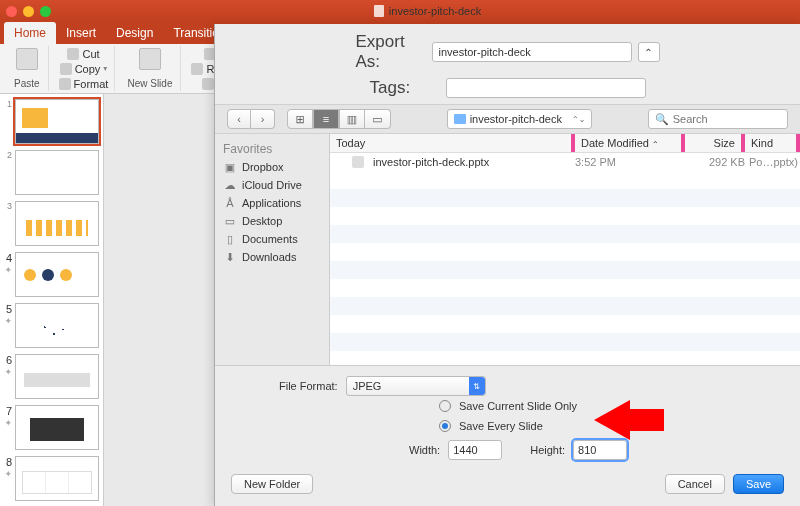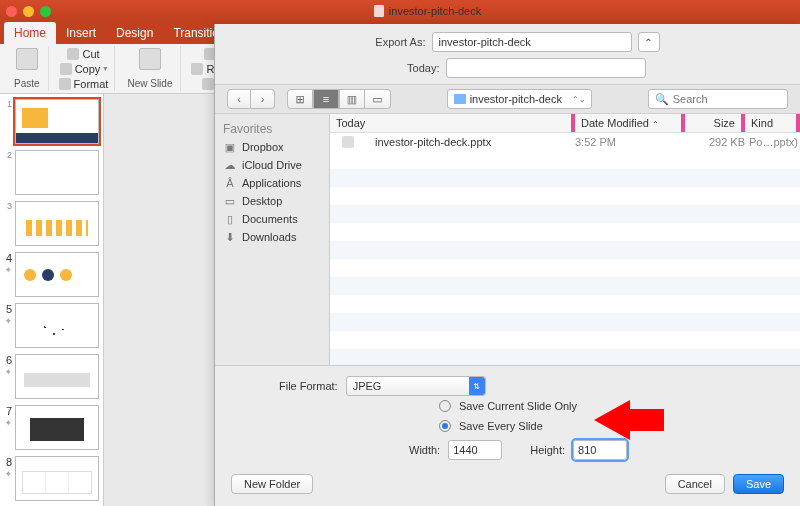--- a/index.html
+++ b/index.html
@@ -29,21 +29,21 @@
 .thumb.sel .slide{outline:2px solid #d34b2a}
 .star{font-size:9px;color:#aaa;margin-top:1px}
 .canvas{flex:1;background:#e9e9e9;display:flex;justify-content:center;padding-top:24px}
 .slidebig{width:80px;height:420px;background:#fff;border:1px solid #bbb;position:relative}
 .slidebig .bluebar{position:absolute;bottom:0;left:0;right:0;height:130px;background:#2a3d66;color:#fff;display:flex;align-items:center;justify-content:center;font-size:14px}
 
 
 .dialog{position:absolute;left:214px;top:24px;right:0;bottom:0;background:#ececec;border-left:1px solid #aaa;display:flex;flex-direction:column;box-shadow:-2px 2px 10px rgba(0,0,0,.15)}
 .dlg-top{padding:8px 20px 6px;display:flex;flex-direction:column;gap:6px;align-items:center}
 .formrow{display:flex;align-items:center;gap:6px}
-.formrow label{width:70px;text-align:right;font-size:11px;color:#444}
+.formrow label{width:70px;text-align:left;font-size:17px;color:#444}
 .txt{background:#fff;border:1px solid #bbb;border-radius:3px;height:20px;padding:2px 6px;font-size:11px}
 .expand{width:22px;height:20px;border:1px solid #bbb;background:#fff;border-radius:3px;display:flex;align-items:center;justify-content:center;font-size:10px}
 .dlg-nav{display:flex;align-items:center;gap:6px;padding:4px 12px;border-top:1px solid #d0d0d0;border-bottom:1px solid #d0d0d0;background:#e5e5e5}
 .navseg{display:flex}
 .navbtn{width:24px;height:20px;border:1px solid #bbb;background:linear-gradient(#fff,#eee);display:flex;align-items:center;justify-content:center;font-size:11px;color:#666}
 .navbtn.l{border-radius:4px 0 0 4px}.navbtn.r{border-radius:0 4px 4px 0;border-left:none}
 .viewseg{display:flex;margin-left:6px}
 .viewseg .navbtn{width:26px}
 .viewseg .navbtn.active{background:#7a7a7a;color:#fff}
 .folderdd{display:flex;align-items:center;gap:4px;background:#fff;border:1px solid #bbb;border-radius:3px;height:20px;padding:0 6px;margin-left:auto}
@@ -54,21 +54,21 @@
 .dlg-body{flex:1;display:flex;min-height:0}
 .sidebar{width:115px;background:#e9e9e9;border-right:1px solid #ccc;padding:6px 4px;font-size:11px}
 .sidebar .hdr{font-size:12px;color:#888;padding:2px 4px}
 .sbitem{display:flex;align-items:center;gap:5px;padding:3px 4px;color:#444}
 .sbitem .ic{width:14px;height:12px;display:flex;align-items:center;justify-content:center;color:#777;font-size:11px}
 .files{flex:1;background:#fff;display:flex;flex-direction:column}
 .fhdr{display:flex;background:#f6f6f6;border-bottom:1px solid #ddd;font-size:10px;color:#666}
 .fhdr div{padding:3px 6px;border-right:4px solid #ec4899}
 .fhdr .c1{flex:1}.fhdr .c2{width:110px}.fhdr .c3{width:60px;text-align:right}.fhdr .c4{width:55px}
 .frow{display:flex;align-items:center;font-size:11px;color:#444;height:18px}
-.frow .c1{flex:1;padding-left:12px;display:flex;align-items:center;gap:21px}
+.frow .c1{flex:1;padding-left:22px;display:flex;align-items:center;gap:9px}
 .frow .c2{width:110px;color:#888}.frow .c3{width:60px;text-align:right;color:#888}.frow .c4{width:55px;color:#888;padding-left:4px}
 .stripes{flex:1;background:repeating-linear-gradient(#fff 0 18px,#f3f6fb 18px 36px)}
 .dlg-bottom{background:#ececec;border-top:1px solid #ccc;padding:10px 16px 12px;display:flex;flex-direction:column;gap:8px;position:relative}
 .row{display:flex;align-items:center;gap:8px}
 .btn{background:linear-gradient(#fff,#f0f0f0);border:1px solid #bbb;border-radius:4px;padding:3px 12px;font-size:11px;cursor:pointer}
 .btn.primary{background:linear-gradient(#4aa3ff,#1679e6);color:#fff;border-color:#0f63c4}
 .select{background:linear-gradient(#fff,#eee);border:1px solid #bbb;height:20px;border-radius:3px;padding:0 6px;display:flex;align-items:center;width:140px;position:relative}
 .select .cap{position:absolute;right:0;top:0;bottom:0;width:16px;background:#3b82f6;border-radius:0 3px 3px 0;display:flex;align-items:center;justify-content:center;color:#fff;font-size:8px}
 .radio{width:12px;height:12px;border:1px solid #888;border-radius:50%;display:inline-flex;align-items:center;justify-content:center}
 .radio.checked::after{content:"";width:6px;height:6px;background:#2a7bde;border-radius:50%}
@@ -208,21 +208,21 @@
 </div>
 
 <div class="dialog">
   <div class="dlg-top">
     <div class="formrow">
       <label>Export As:</label>
       <input class="txt" style="width: 200px;" value="investor-pitch-deck">
       <div class="expand">⌃</div>
     </div>
     <div class="formrow">
-      <label>Today:</label>
+      <label>Tags:</label>
       <input class="txt" style="width: 200px;" value="">
     </div>
   </div>
 
   <div class="dlg-nav">
     <div class="navseg">
       <div class="navbtn l">‹</div>
       <div class="navbtn r">›</div>
     </div>
     <div class="viewseg">

